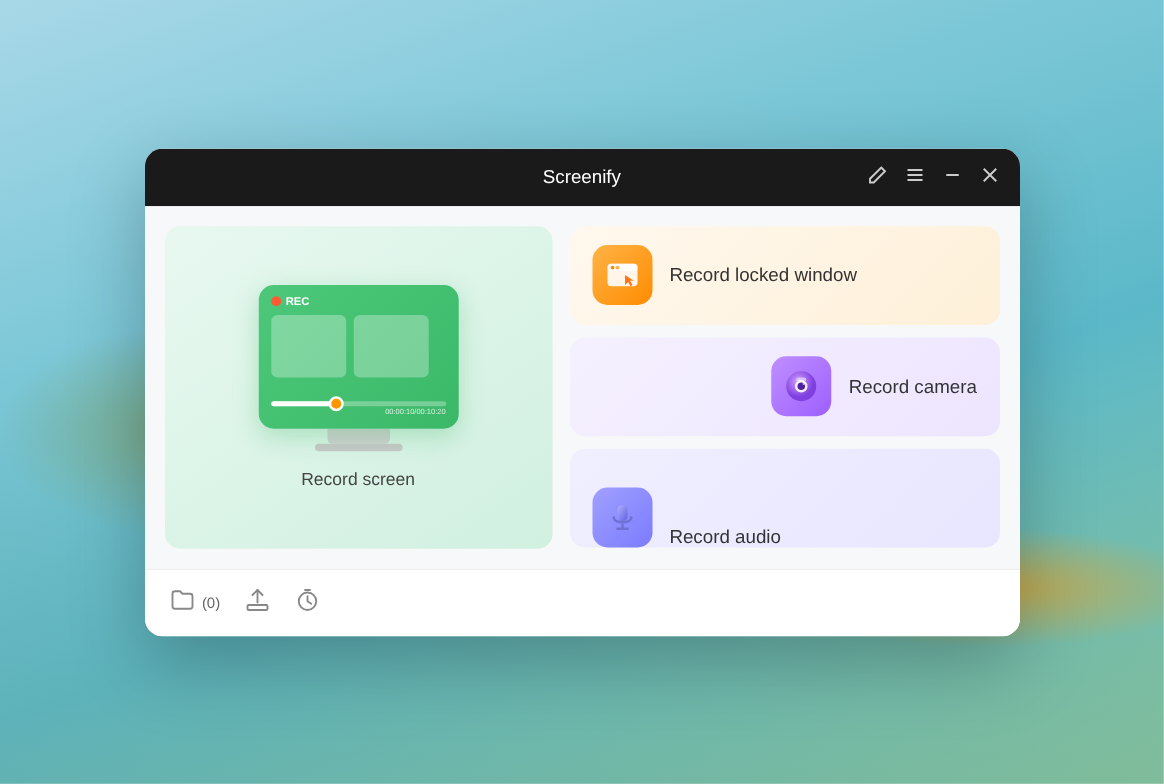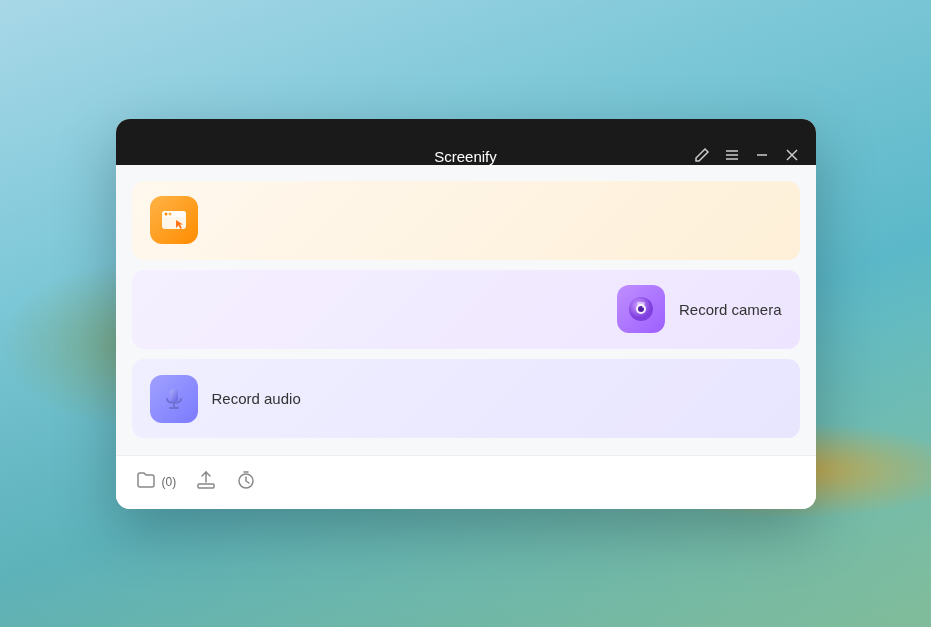--- a/index.html
+++ b/index.html
@@ -38,21 +38,21 @@
       flex-direction: column;
       position: relative;
       z-index: 10;
     }
 
     
     .title-bar {
       background: #1a1a1a;
       height: 46px;
       display: flex;
-      align-items: flex-end;
+      align-items: center;
       justify-content: space-between;
       padding: 0 16px;
       flex-shrink: 0;
     }
 
     .title-bar-title {
       color: #fff;
       font-size: 15px;
       font-weight: 500;
       position: absolute;
@@ -239,20 +239,21 @@
       background: linear-gradient(135deg, #fff8ee, #fef0d8);
     }
 
     .option-card.camera {
       background: linear-gradient(135deg, #f5f0ff, #ede5ff);
       justify-content: flex-end;
     }
 
     .option-card.audio {
       background: linear-gradient(135deg, #f0efff, #e8e5ff);
+      align-items: flex-end;
     }
 
     .option-icon-wrapper {
       width: 48px;
       height: 48px;
       border-radius: 12px;
       display: flex;
       align-items: center;
       justify-content: center;
       font-size: 26px;
@@ -336,35 +337,60 @@
         <svg width="16" height="16" viewBox="0 0 16 16" fill="none">
           <line x1="3" y1="3" x2="13" y2="13" stroke="#ccc" stroke-width="1.5"></line>
           <line x1="13" y1="3" x2="3" y2="13" stroke="#ccc" stroke-width="1.5"></line>
         </svg>
       </span>
     </div>
   </div>
 
   <div class="main-content">
 
+    <div class="record-screen-panel">
+      <div class="monitor-wrapper">
+        <div class="monitor">
+          <div class="monitor-rec-badge">
+            <div class="rec-dot"></div>
+            <span>REC</span>
+          </div>
+          <div class="monitor-screens">
+            <div class="monitor-screen-left"></div>
+            <div class="monitor-screen-right"></div>
+          </div>
+          <div class="monitor-progress-bar">
+            <div class="progress-track">
+              <div class="progress-fill"></div>
+              <div class="progress-thumb"></div>
+            </div>
+            <div class="progress-time">00:00:10/00:10:20</div>
+          </div>
+        </div>
+        <div class="monitor-stand"></div>
+        <div class="monitor-base"></div>
+      </div>
+      <span class="record-screen-label">Record screen</span>
+    </div>
 
     <div class="right-panel">
 
       <div class="option-card locked-window">
         <div class="option-icon-wrapper">
 
           <svg width="28" height="28" viewBox="0 0 28 28" fill="none">
             <rect x="2" y="5" width="24" height="18" rx="3" fill="white" opacity="0.9"></rect>
             <rect x="2" y="5" width="24" height="6" rx="3" fill="white" opacity="0.7"></rect>
             <circle cx="6" cy="8" r="1.5" fill="#ff8c00"></circle>
             <circle cx="10" cy="8" r="1.5" fill="#ffb347"></circle>
 
             <path d="M16 14 L16 22 L18.5 19.5 L20.5 23 L22 22 L20 18.5 L23 18.5 Z" fill="#ff6600" opacity="0.9"></path>
           </svg>
         </div>
+        <span class="option-label">Record locked window</span>
       </div>
 
       <div class="option-card camera">
         <div class="option-icon-wrapper">
 
           <svg width="28" height="28" viewBox="0 0 28 28" fill="none">
             <circle cx="14" cy="14" r="12" fill="url(#camGrad)"></circle>
             <defs>
               <radialGradient id="camGrad" cx="40%" cy="35%">
                 <stop offset="0%" stop-color="#d0a0ff"></stop>

